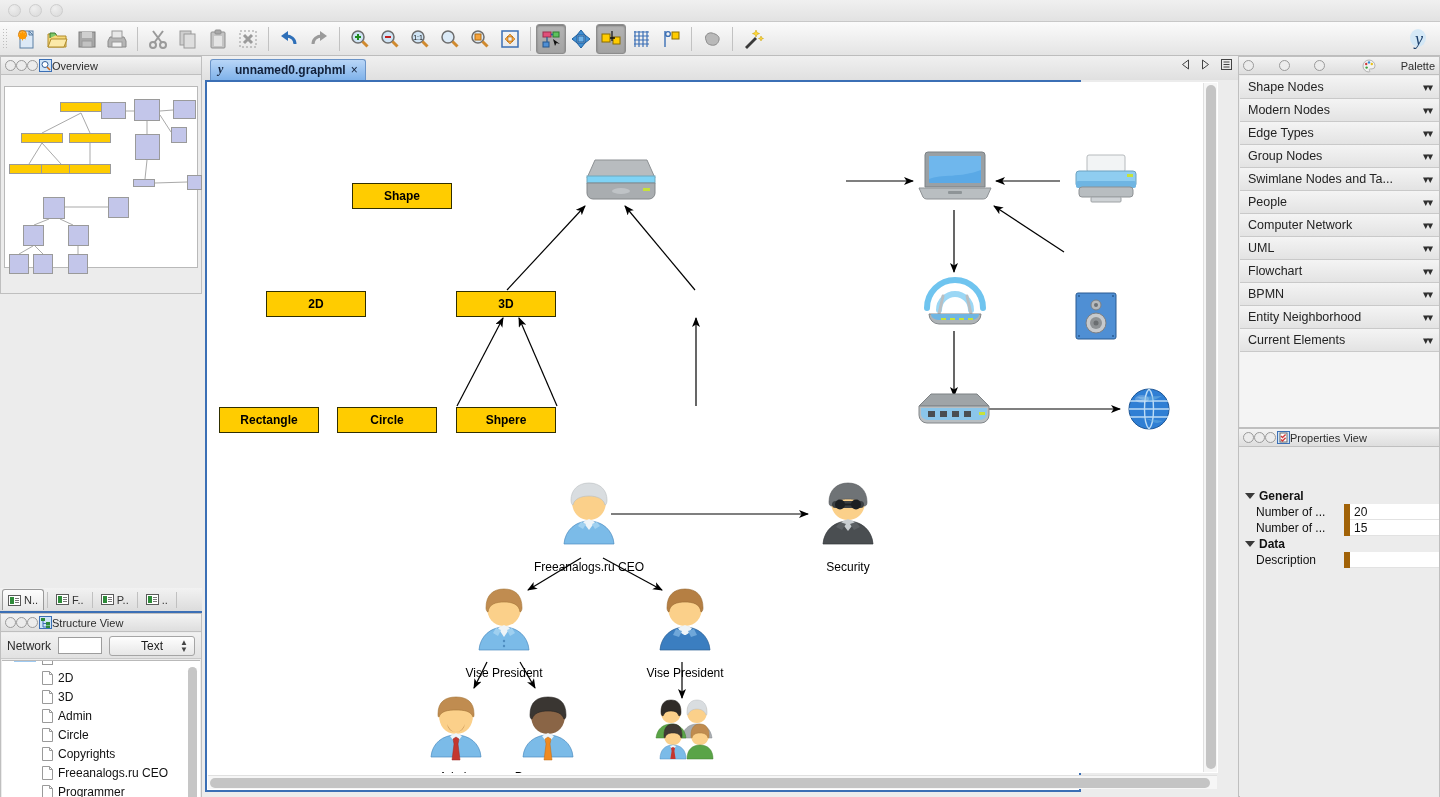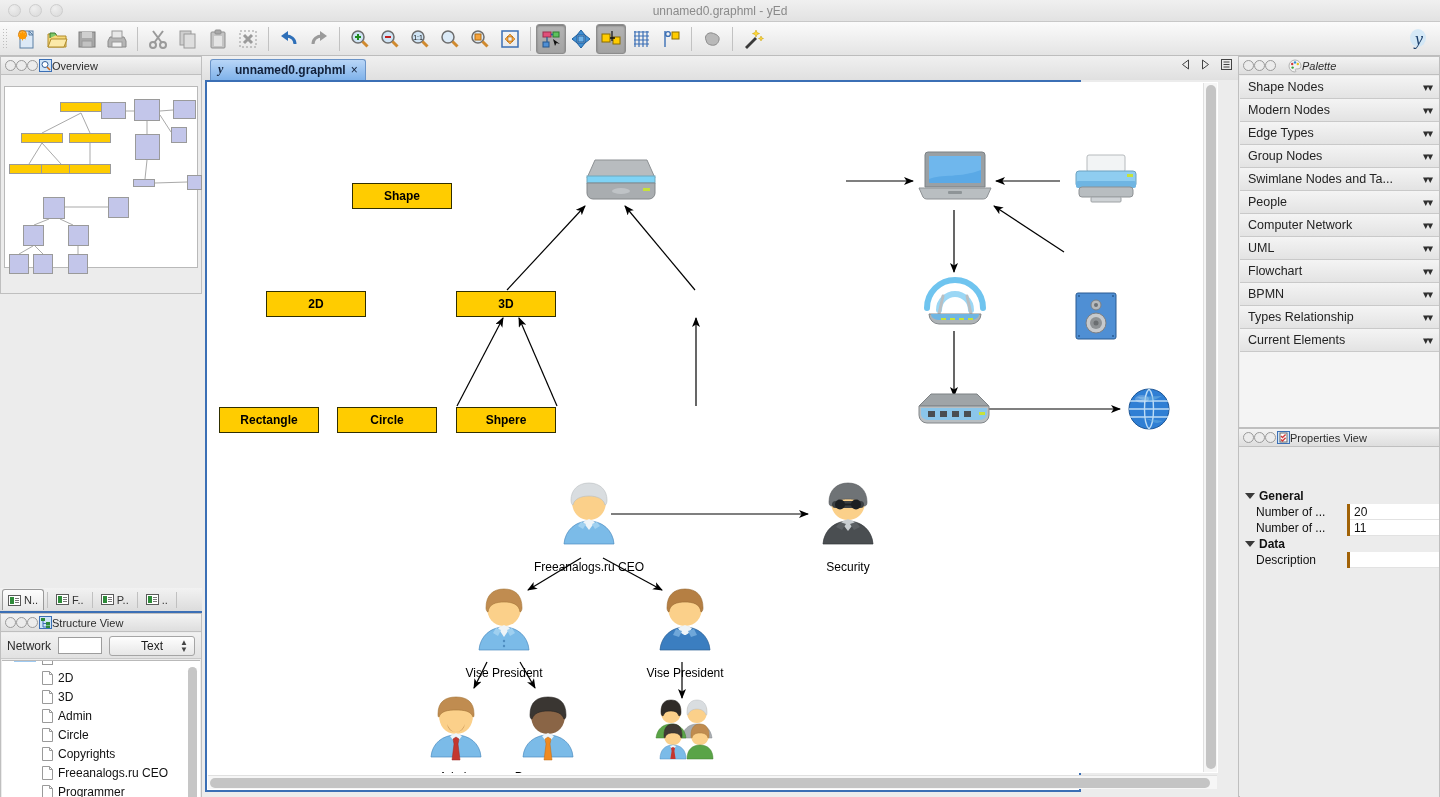--- a/index.html
+++ b/index.html
@@ -199,37 +199,36 @@
   .chev { font-size: 11px; color: #2f2f2f; letter-spacing: -1px; }
   .pal-empty { background: #f4f4f4; }
 
   .props-panel { position: absolute; left: 0; top: 372px; width: 202px; height: 369px; border: 1px solid #bfbfbf; background: #ececec; }
   .props-body { position: absolute; left: 1px; top: 19px; width: 199px; height: 348px; background: #ececec; margin-top: 40px; }
   .prop-group {
     height: 16px; display: flex; align-items: center; gap: 4px; padding-left: 5px;
     font-size: 12px; font-weight: bold; color: #111;
   }
   .prop-row { height: 16px; display: flex; align-items: stretch; font-size: 12px; color: #111; }
-  .prop-key { width: 110px; padding-left: 16px; display: flex; align-items: center; border-right: 3px solid #a16207; }
+  .prop-key { width: 110px; padding-left: 16px; display: flex; align-items: center; border-right: 6px solid #a16207; }
   .prop-val { flex: 1; padding-left: 4px; display: flex; align-items: center; background: #fff; border-bottom: 1px solid #e2e2e2; }
   .prop-val.blank { background: #fff; }
   .tri-down { width: 0; height: 0; border-left: 5px solid transparent; border-right: 5px solid transparent; border-top: 6px solid #3a3a3a; }
 </style>
 </head>
 <body>
 
 <div id="app">
 
   <div class="titlebar">
     <div class="traffic">
       <div class="dot"></div>
       <div class="dot"></div>
       <div class="dot"></div>
     </div>
-    <div class="title-text">unnamed0.graphml - yEd</div>
   </div>
 
   <div class="toolbar">
     <div class="grip"></div>
 
     <div class="tb-btn">
       <svg width="22" height="22" viewBox="0 0 22 22">
           <rect x="4" y="3" width="13" height="17" fill="#dce9f7" stroke="#5b7ea3"></rect>
           <path d="M13 3l4 4h-4z" fill="#b9cfe6" stroke="#5b7ea3"></path>
           <circle cx="6.5" cy="6.5" r="4" fill="#ffb13a" stroke="#d07d12"></circle>
@@ -861,21 +860,21 @@
       </div>
       <div class="hscroll">
         <div class="hthumb"></div>
       </div>
     </div>
   </div>
 
   <div class="rightcol">
 
     <div class="palette-panel">
-      <div class="panel-head" style="justify-content:flex-start;font-style:italic;">
+      <div class="panel-head" style="justify-content:space-between;">
         <div class="pdot"></div>
         <div class="pdot"></div>
         <div class="pdot"></div>
         <span class="panel-icon" style="margin-left:12px;">
           <svg width="14" height="14" viewBox="0 0 14 14">
               <path d="M7 1a6 6 0 1 0 0 12c1 0 1-1 .4-1.6-.6-.7 0-1.5.9-1.5H10a3 3 0 0 0 3-3A6 6 0 0 0 7 1z" fill="#f2f2f2" stroke="#9a9a9a" stroke-width=".7"></path>
               <circle cx="4.2" cy="5" r="1.2" fill="#d03a3a"></circle>
               <circle cx="7" cy="3.4" r="1.2" fill="#2f8bd4"></circle>
               <circle cx="9.8" cy="5" r="1.2" fill="#e8c21c"></circle>
               <circle cx="4.6" cy="8.6" r="1.2" fill="#3aa33a"></circle>
@@ -918,21 +917,21 @@
         </div>
         <div class="pal-item">
           <span>Flowchart</span>
           <span class="chev">▾▾</span>
         </div>
         <div class="pal-item">
           <span>BPMN</span>
           <span class="chev">▾▾</span>
         </div>
         <div class="pal-item">
-          <span>Types Relationship</span>
+          <span>Entity Neighborhood</span>
           <span class="chev">▾▾</span>
         </div>
         <div class="pal-item">
           <span>Current Elements</span>
           <span class="chev">▾▾</span>
         </div>
         <div class="pal-empty" style="height:74px;"></div>
       </div>
     </div>
 
@@ -956,21 +955,21 @@
         <div class="prop-group">
           <span class="tri-down"></span>
           <span>General</span>
         </div>
         <div class="prop-row">
           <div class="prop-key">Number of ...</div>
           <div class="prop-val">20</div>
         </div>
         <div class="prop-row">
           <div class="prop-key">Number of ...</div>
-          <div class="prop-val">11</div>
+          <div class="prop-val">15</div>
         </div>
 
         <div class="prop-group">
           <span class="tri-down"></span>
           <span>Data</span>
         </div>
         <div class="prop-row">
           <div class="prop-key">Description</div>
           <div class="prop-val blank"></div>
         </div>

